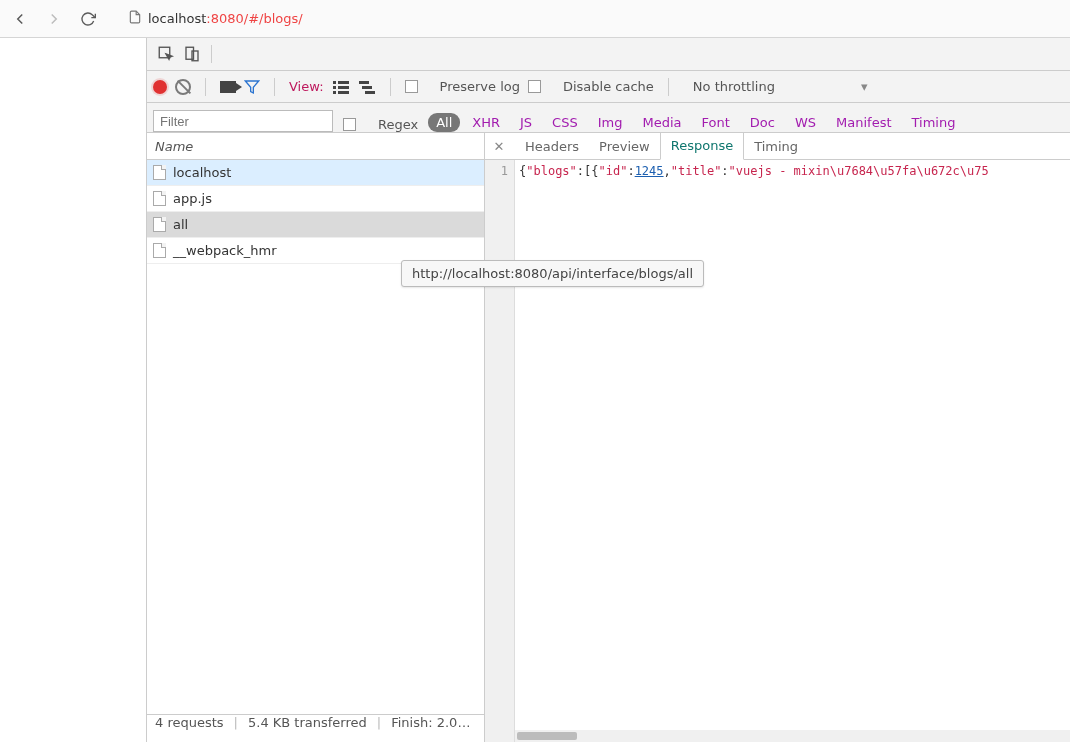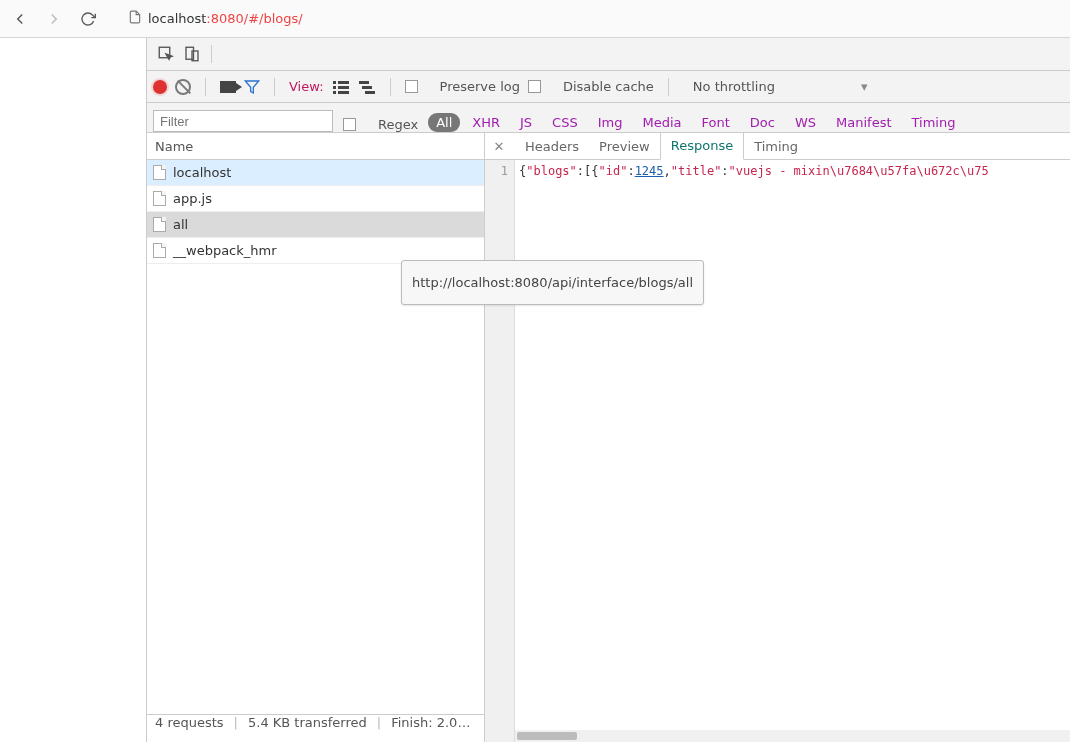--- a/index.html
+++ b/index.html
@@ -29,42 +29,42 @@
   .chk { display:flex; align-items:center; gap:22px; color:#555;}
   .chk-box { width:13px; height:13px; border:1px solid #999; background:#fff;}
   .throttle { display:flex; align-items:center; gap:86px; color:#555; padding:0 10px;}
   .chev { color:#888;}
   .dt-filterbar { height:30px; border-bottom:1px solid #ccc; background:#f3f3f3; display:flex; align-items:flex-end; padding:0 6px; gap:10px; font-size:13px;}
   .filter-input { width:180px; height:22px; border:1px solid #bbb; padding:0 6px; font-size:13px; color:#888; background:#fff;}
   .type-pill { padding:2px 8px; color:#a21caf; border-radius:9px; cursor:pointer;}
   .type-pill.active { background:#777; color:#fff;}
   .dt-body { flex:1; display:flex; min-height:0;}
   .req-panel { width:338px; border-right:1px solid #ccc; display:flex; flex-direction:column; background:#fff;}
-  .req-header { height:27px; border-bottom:1px solid #ccc; display:flex; align-items:center; padding:0 8px; color:#555;}
+  .req-header { height:27px; border-bottom:1px solid #ccc; display:flex; align-items:center; padding:0 8px; color:#555;font-style:italic;}
   .req-list { flex:1; background:#fff; overflow:hidden;}
   .req-row { height:26px; display:flex; align-items:center; padding:0 6px; gap:7px; border-bottom:1px solid #eee; cursor:pointer;}
   .req-row.selected { background:#dbeeff;}
   .req-row.hover { background:#dadada;}
   .doc-icon { width:13px; height:15px; border:1px solid #aaa; background:#fff; position:relative;}
   .doc-icon:before { content:""; position:absolute; right:-1px; top:-1px; width:4px; height:4px; background:#f3f3f3; border-left:1px solid #aaa; border-bottom:1px solid #aaa;}
   .req-status { height:28px; border-top:1px solid #ccc; background:#fff; display:flex; padding:0 8px; color:#555; white-space:nowrap; overflow:hidden;}
   .status-sep { margin:0 10px; color:#bbb;}
   .resp-panel { flex:1; display:flex; flex-direction:column; min-width:0;}
   .resp-tabs { height:27px; border-bottom:1px solid #ccc; display:flex; align-items:center; padding:0 4px;}
   .resp-close { width:20px; height:20px; display:flex; align-items:center; justify-content:center; color:#888; margin-right:6px; cursor:pointer;}
   .resp-tab { padding:0 10px; height:27px; display:flex; align-items:center; color:#666; cursor:pointer;}
   .resp-tab.active { color:#0f766e; background:#fff; border:1px solid #ccc; border-bottom:1px solid #fff; border-top:none; margin-bottom:-1px;}
   .resp-body { flex:1; display:flex; min-height:0; overflow:hidden; position:relative;}
   .gutter { width:30px; background:#f0f0f0; border-right:1px solid #ddd; text-align:right; color:#999; padding:4px 6px 0 0; font-family:"DejaVu Sans Mono",monospace; font-size:12px;}
   .code { flex:1; padding:4px 0 0 4px; font-family:"DejaVu Sans Mono",monospace; font-size:12px; white-space:nowrap; overflow:hidden;}
   .tok-key { color:#c7254e;}
   .tok-num { color:#1c5fb0;text-decoration:underline;}
   .tok-str { color:#c7254e;}
   .tok-punc { color:#333;}
-  .tooltip { position:absolute; left:254px; top:222px; background:#f7f7f7; border:1px solid #bbb; padding:14px 10px; border-radius:3px; color:#444; box-shadow:0 1px 2px rgba(0,0,0,0.1); font-size:13px;}
+  .tooltip { position:absolute; left:254px; top:222px; background:#f7f7f7; border:1px solid #bbb; padding:5px 10px; border-radius:3px; color:#444; box-shadow:0 1px 2px rgba(0,0,0,0.1); font-size:13px;}
   .hscroll { position:absolute; left:30px; right:0; bottom:0; height:12px; background:#f0f0f0;}
   .hscroll-thumb { position:absolute; left:2px; top:2px; height:8px; width:60px; background:#bcbcbc; border-radius:2px;}
 </style>
 </head>
 <body>
 
 <div class="browser-toolbar">
   <div class="nav-btn">
     <svg width="18" height="18" viewBox="0 0 24 24" fill="none" stroke="currentColor" stroke-width="2">
         <path d="M15 18l-6-6 6-6"></path>

